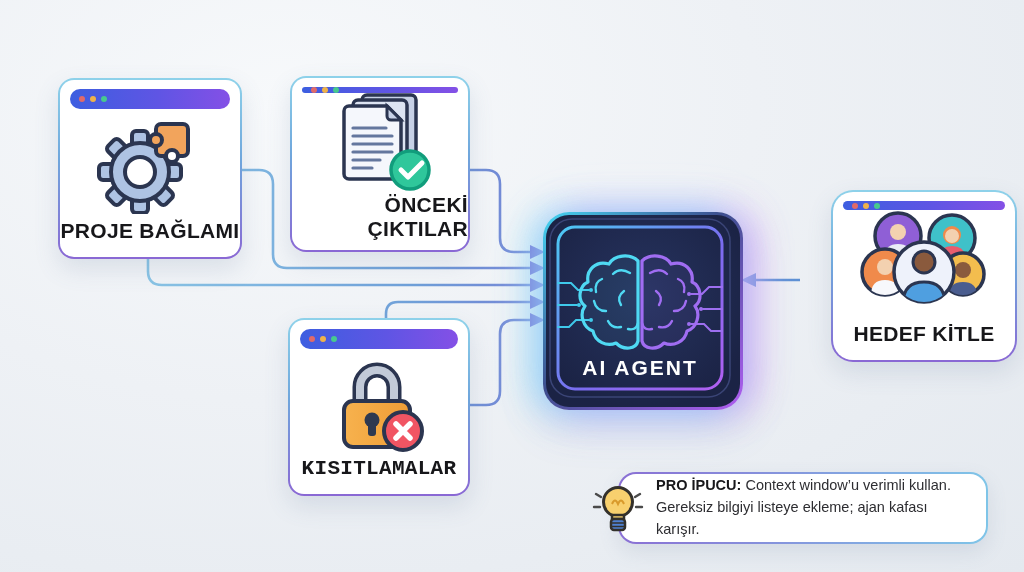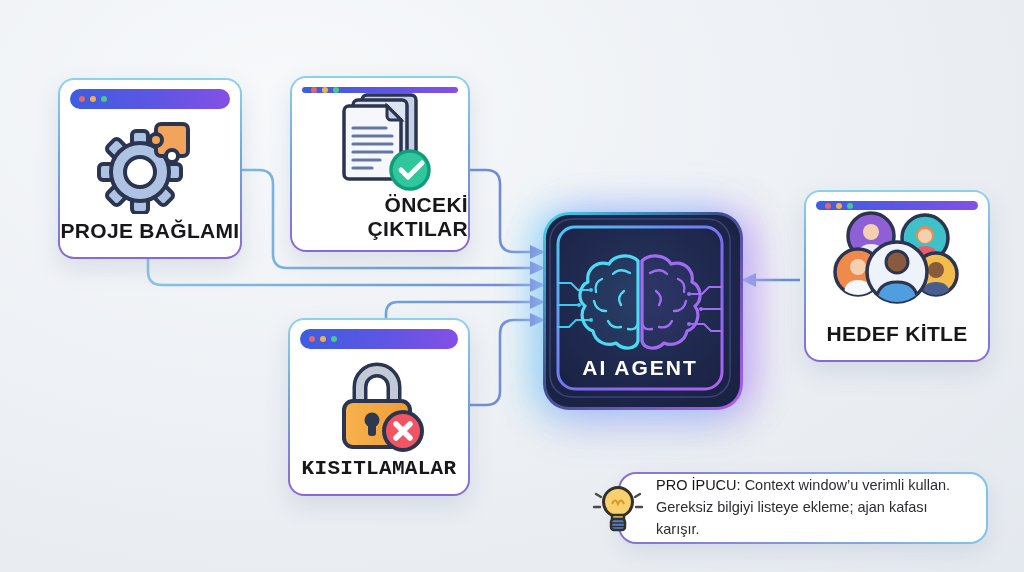--- a/index.html
+++ b/index.html
@@ -49,21 +49,21 @@
   
   .tip{
     position:absolute;z-index:2;left:618px;top:472px;width:366px;height:68px;
     border-radius:18px;border:2px solid transparent;
     background:linear-gradient(#ffffff,#ffffff) padding-box,
                linear-gradient(90deg,#8a6fd4 0%,#7fc5e8 100%) border-box;
     box-shadow:0 8px 20px rgba(90,110,150,.14);
     display:flex;align-items:center;
   }
   .tip-text{padding:8px 14px 8px 36px;font-size:14.5px;line-height:1.5;color:#2d2d31;}
-  .tip-text b{font-weight:400;color:#17171a;}
+  .tip-text b{font-weight:700;color:#17171a;}
   .bulb{position:absolute;z-index:3;left:592px;top:480px;}
 </style>
 </head>
 <body>
 
 <div class="stage">
 
   <svg class="connectors" width="1024" height="572" viewBox="0 0 1024 572">
     <defs>
       <linearGradient id="lg" x1="100" y1="0" x2="1000" y2="0" gradientUnits="userSpaceOnUse">
@@ -183,21 +183,21 @@
         <rect x="17" y="48" width="66" height="46" rx="9" fill="url(#lockg)" stroke="#2b3550" stroke-width="4"></rect>
         <circle cx="45" cy="67" r="7.5" fill="#2e3950"></circle>
         <rect x="41" y="70" width="8" height="13" rx="3" fill="#2e3950"></rect>
         <circle cx="76" cy="78" r="19" fill="#f15563" stroke="#2b3550" stroke-width="4"></circle>
         <path d="M69,71 l14,14 M83,71 l-14,14" stroke="#ffffff" stroke-width="5.5" stroke-linecap="round"></path>
       </svg>
     </div>
     <div class="card-label">KISITLAMALAR</div>
   </div>
 
-  <div class="card" style="left:804px;top:190px;width:182px;height:168px;">
+  <div class="card" style="left:831px;top:190px;width:182px;height:168px;border-radius:22px;">
     <div class="titlebar">
       <span class="dot r"></span>
       <span class="dot y"></span>
       <span class="dot g"></span>
     </div>
     <div class="icon-area">
       <svg width="128" height="112" viewBox="0 0 128 112">
         <defs>
           <clipPath id="cpl">
               <circle cx="38" cy="26" r="23"></circle>

